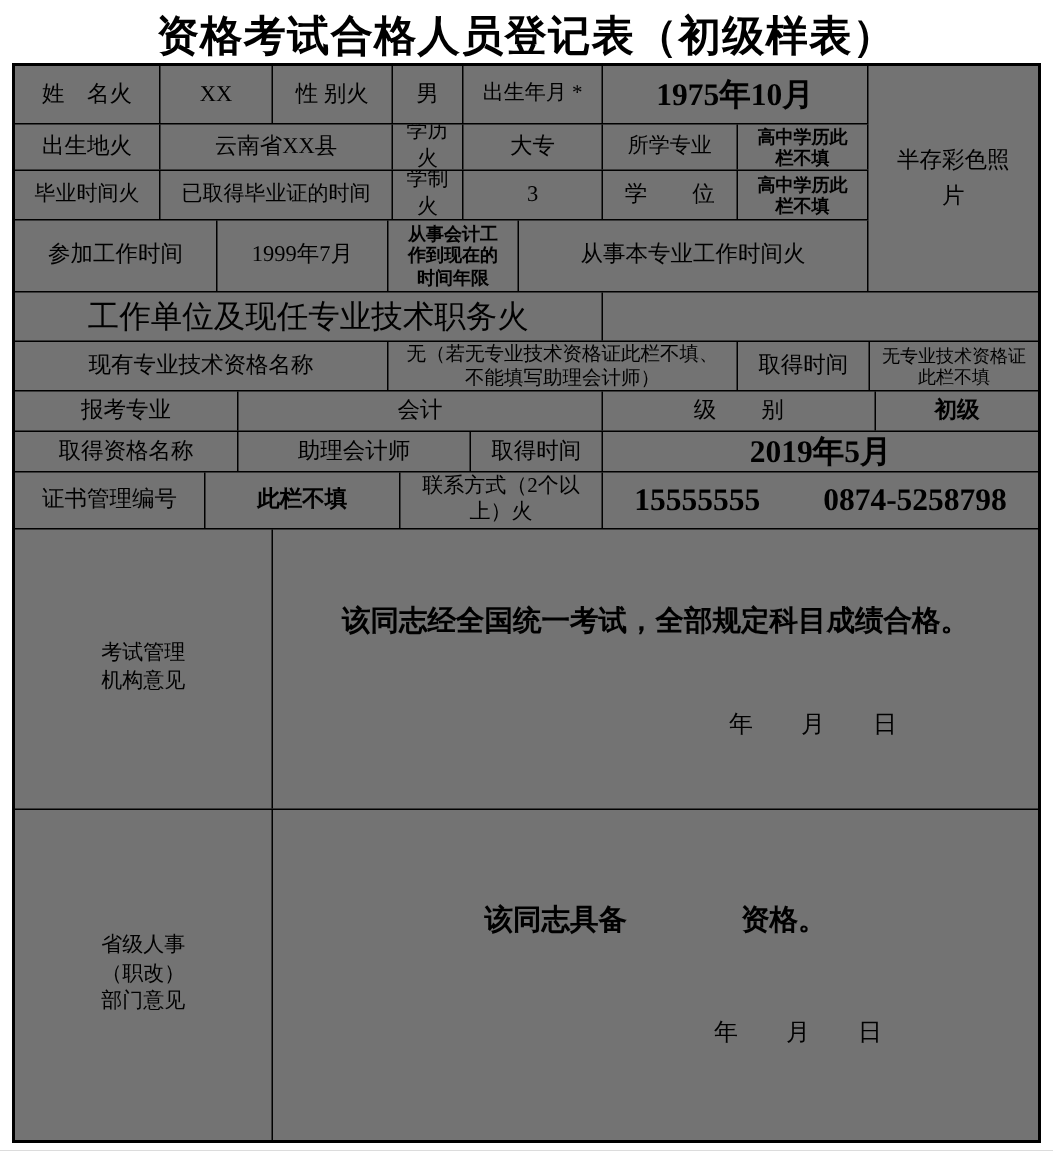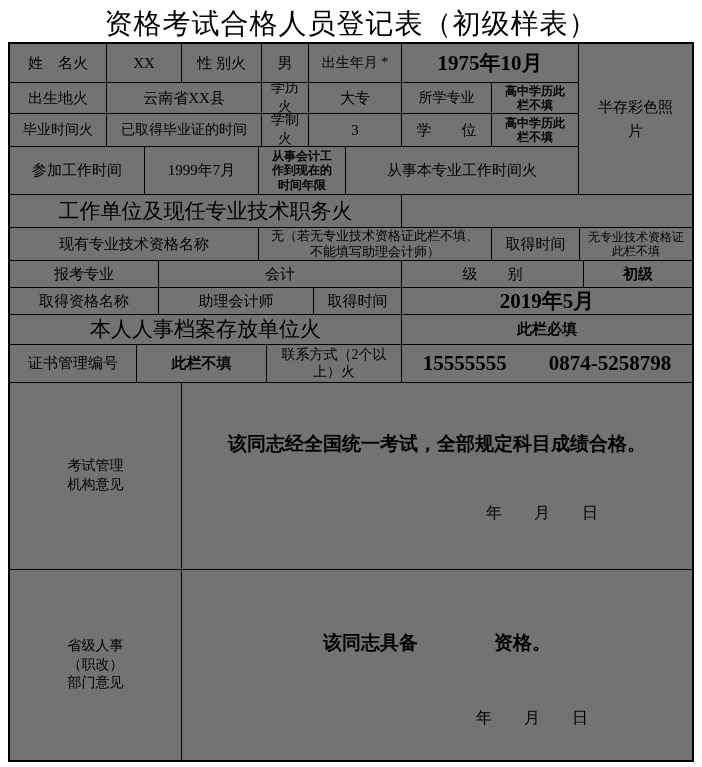--- a/index.html
+++ b/index.html
@@ -1,19 +1,19 @@
 <!DOCTYPE html>
 <html><head>
 <meta charset="utf-8">
 <style>
   *{box-sizing:border-box;margin:0;padding:0}
   html,body{background:#fff}
   body{width:702px;height:767px;position:relative;color:#000;
        font-family:"Liberation Serif","DejaVu Serif",serif;}
-  .title{font-size:28px;font-weight:normal;text-align:center;padding-top:5px;letter-spacing:1px;white-space:nowrap}
+  .title{font-size:28px;font-weight:bold;text-align:center;padding-top:5px;letter-spacing:1px;white-space:nowrap}
   .tbl{position:absolute;left:8px;top:42px;width:686px;height:720px;border:2px solid #000;
        display:flex;flex-direction:column;background:#737373}
   .row{display:flex;border-bottom:1px solid #000;flex-shrink:0}
   .row.nob{border-bottom:none}
   .c{border-right:1px solid #000;display:flex;align-items:center;justify-content:center;
      text-align:center;font-size:15px;line-height:1.25;overflow:hidden;flex-shrink:0}
   .nr{border-right:none}
   .fill{flex:1 1 auto}
   .b{font-weight:bold}
   .f13{font-size:13px}.f14{font-size:14px}.f16{font-size:21px}
@@ -115,24 +115,20 @@
     <div class="c fill nr b">初级</div>
   </div>
 
   <div class="row h27">
     <div class="c w149">取得资格名称</div>
     <div class="c w155">助理会计师</div>
     <div class="c w88">取得时间</div>
     <div class="c fill nr b f16">2019年5月</div>
   </div>
 
-  <div class="row h30">
-    <div class="c w392 f16">本人人事档案存放单位火</div>
-    <div class="c fill nr b">此栏必填</div>
-  </div>
 
   <div class="row h38">
     <div class="c w127">证书管理编号</div>
     <div class="c w130 b">此栏不填</div>
     <div class="c w135 f14 wrapcell">联系方式（2个以上）火</div>
     <div class="c fill nr b f16">15555555　　0874-5258798</div>
   </div>
 
   <div class="row h187">
     <div class="c w172">

